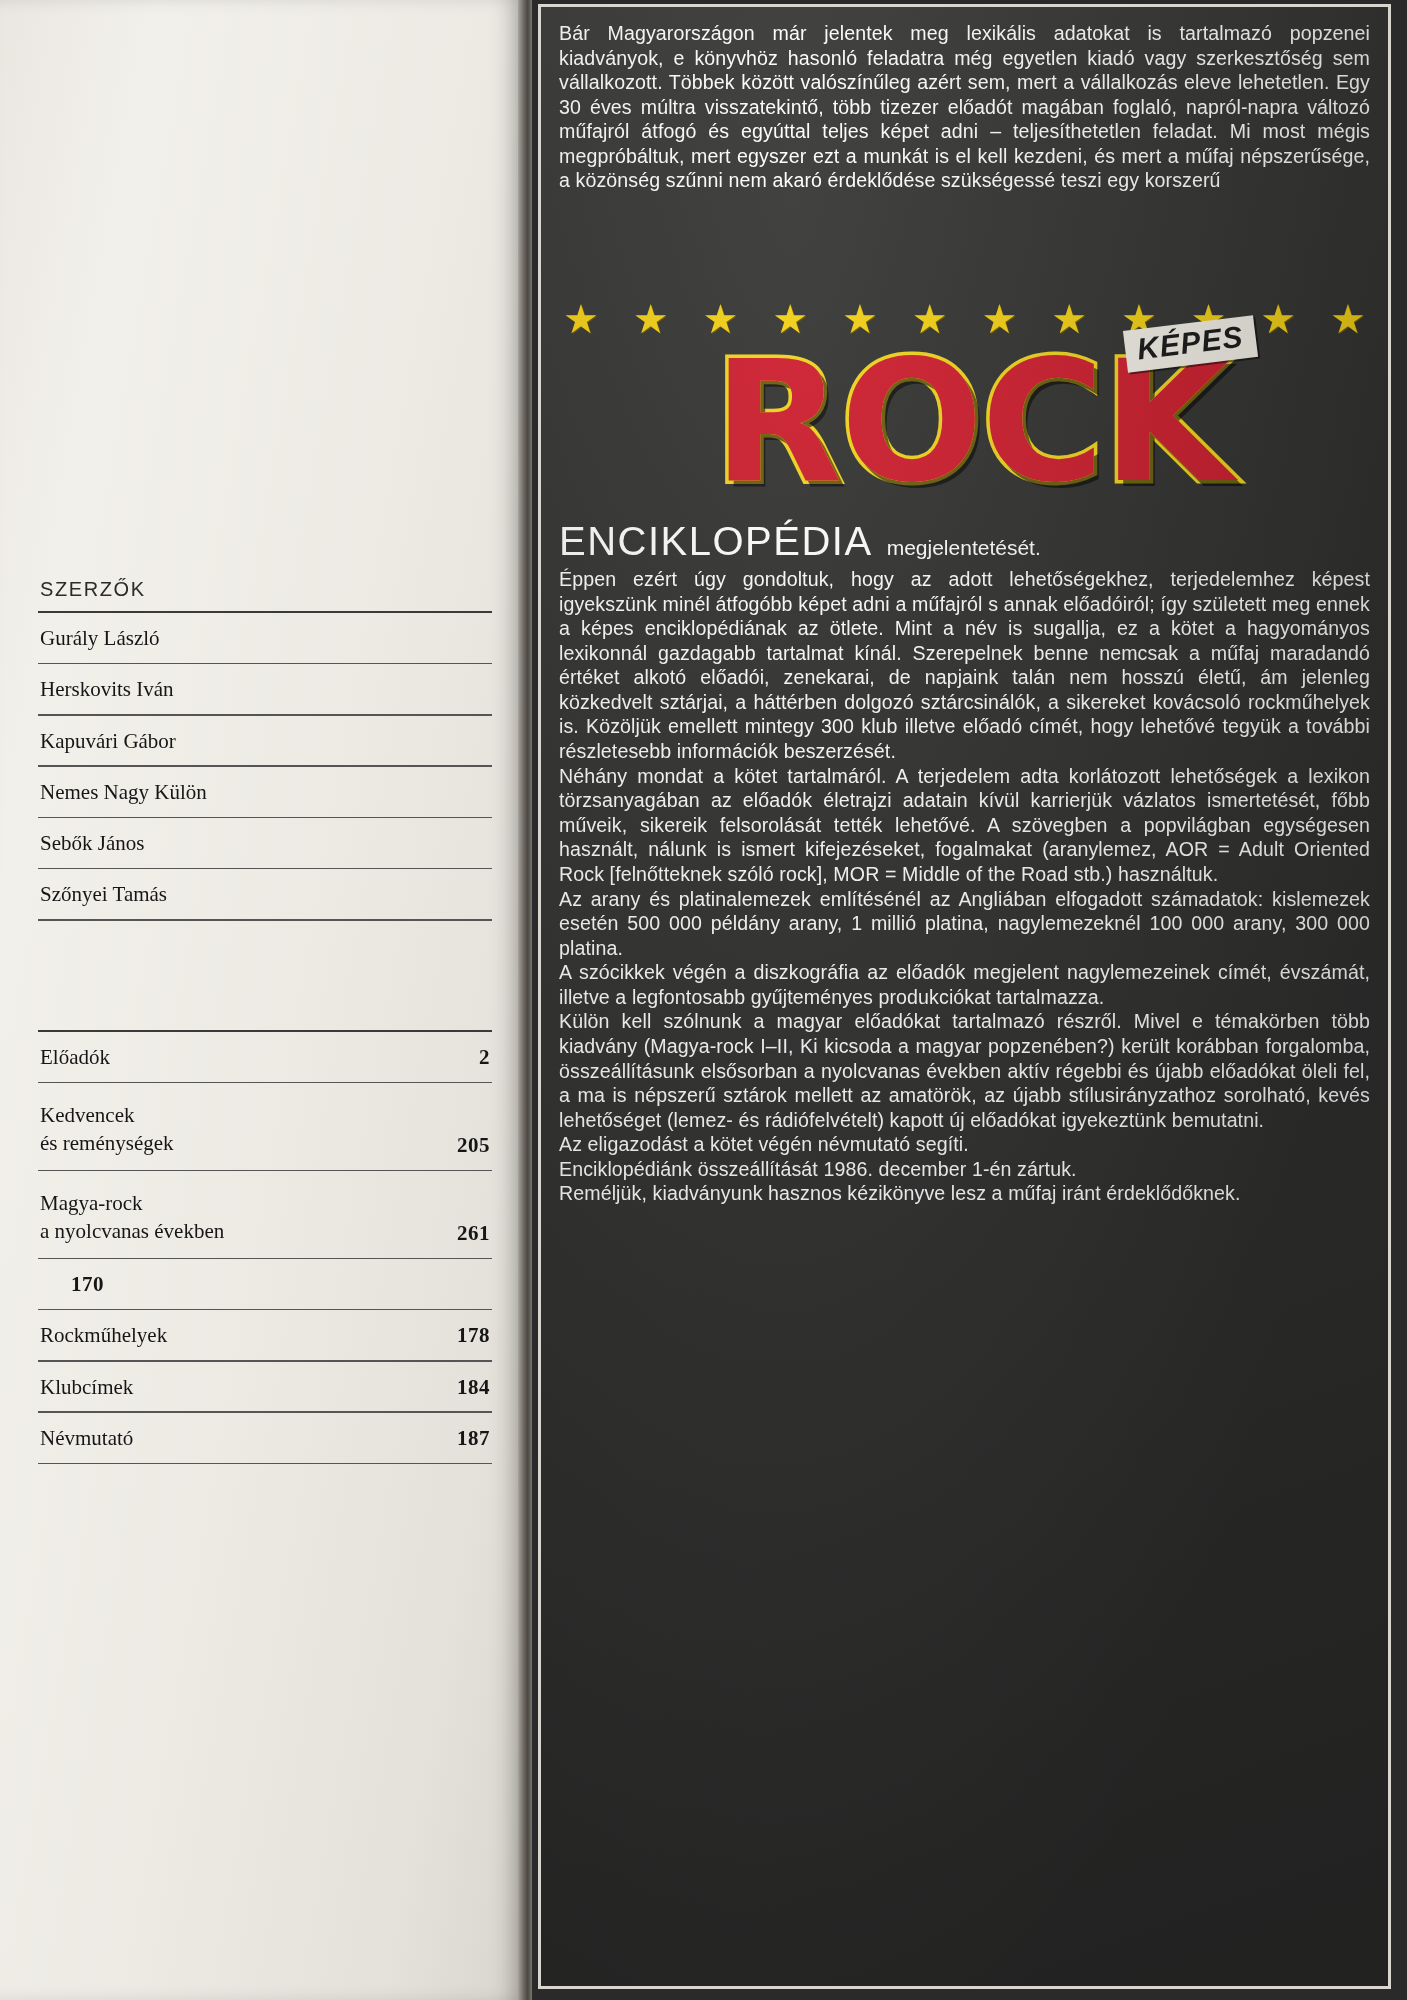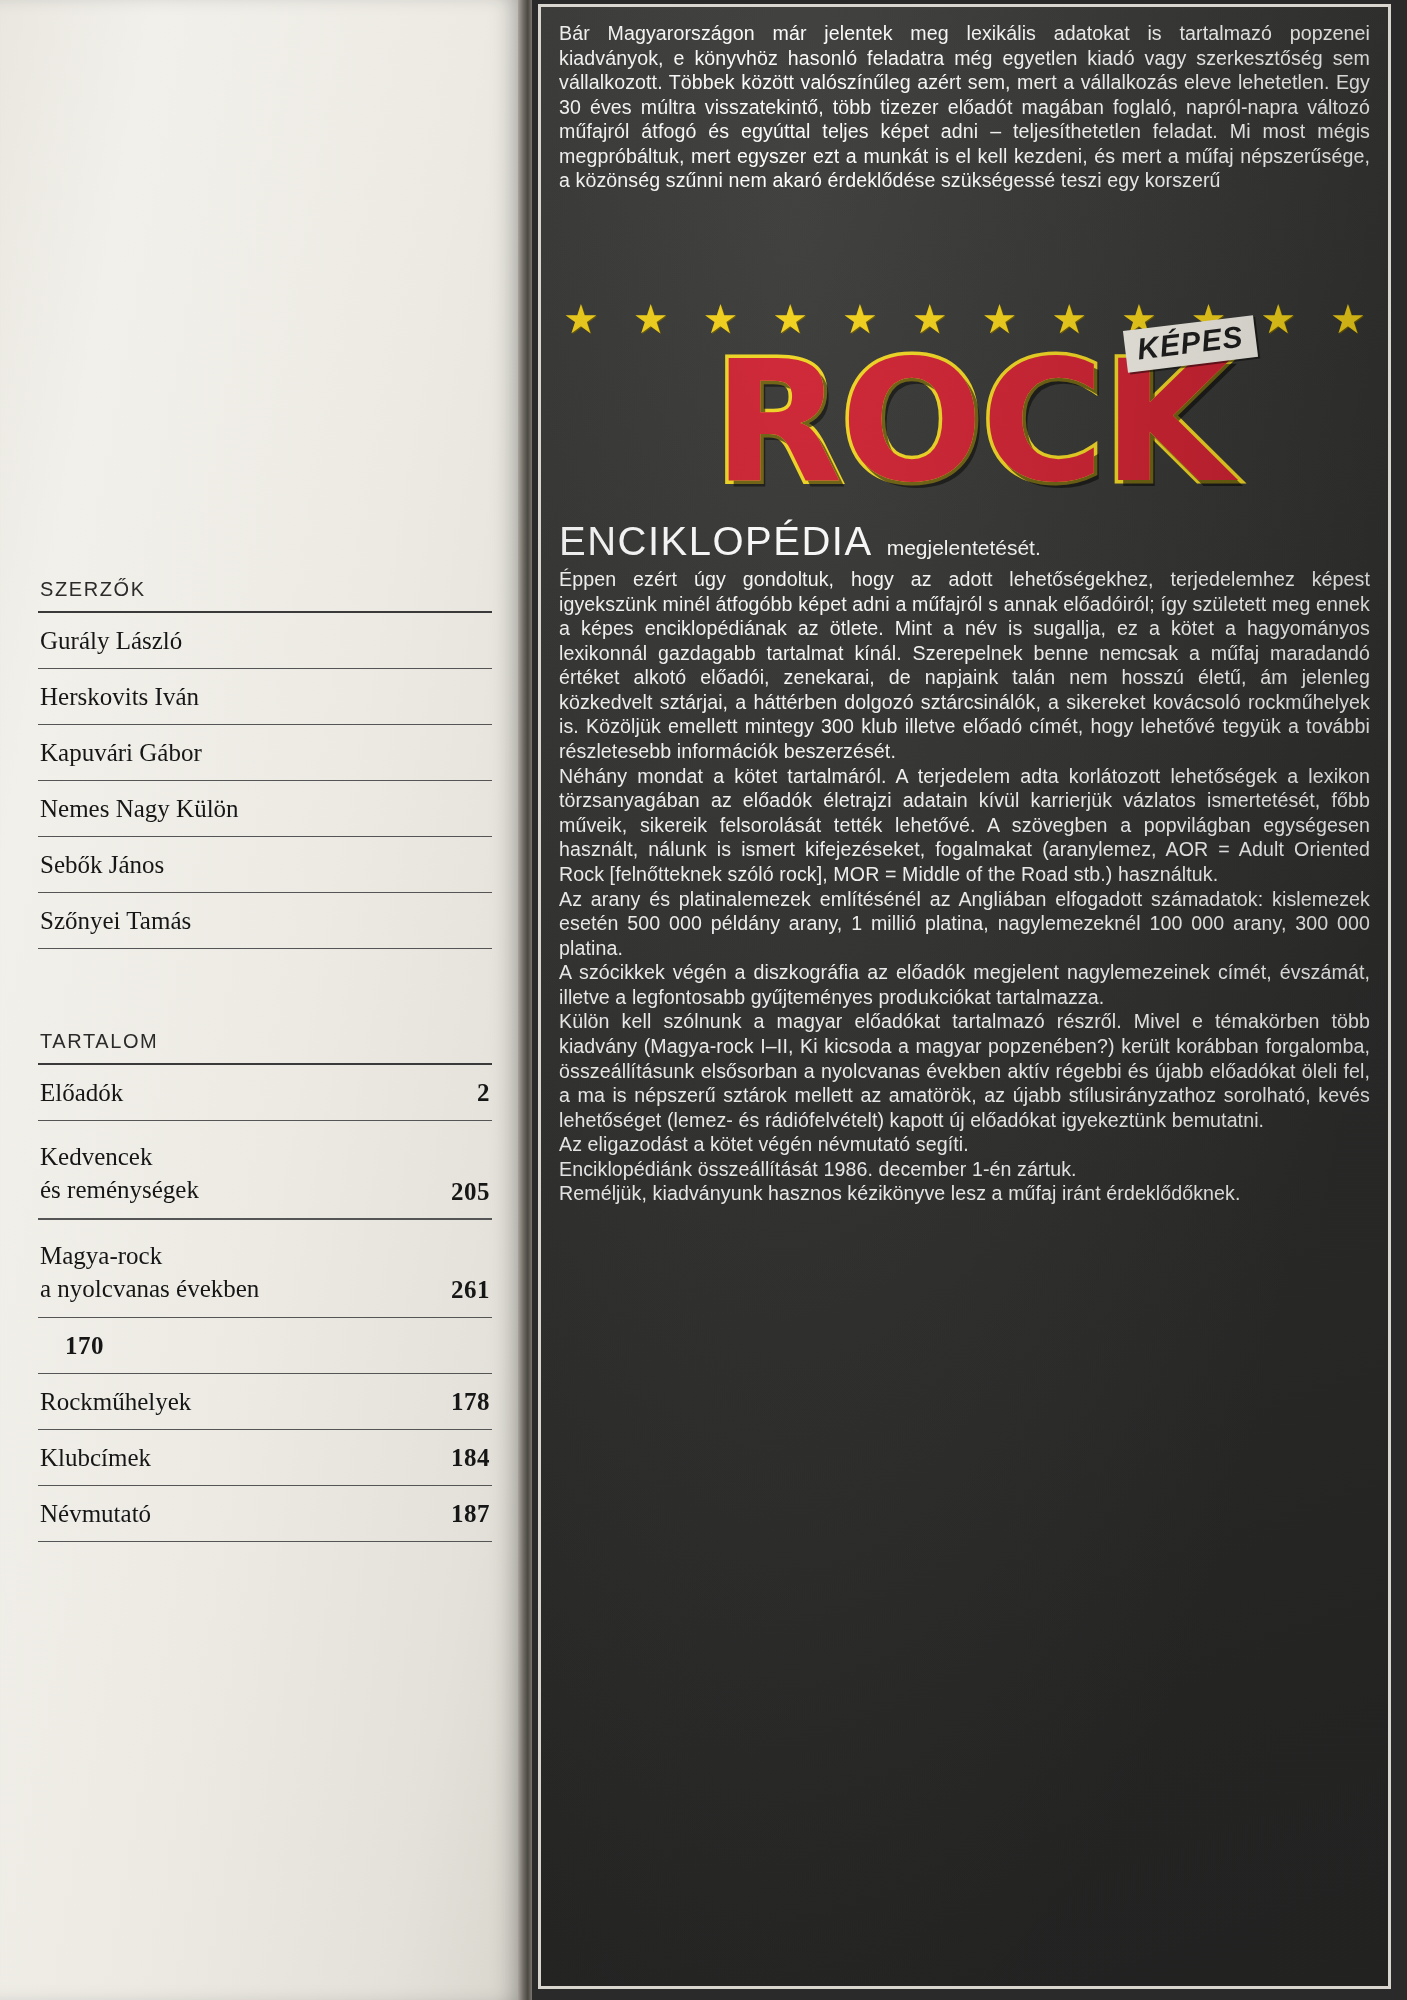--- a/index.html
+++ b/index.html
@@ -47,21 +47,21 @@
   }
   .rule {
     height: 2px;
     background: #3a3a3a;
     margin: 0;
   }
   .rule.thin { height: 1.5px; background: #555; }
 
   .serif-row {
     font-family: "Liberation Serif", serif;
-    font-size: 25px;
+    font-size: 21px;
     color: #161616;
     padding: 13px 2px 12px 2px;
     display: flex;
     justify-content: space-between;
     align-items: flex-end;
     line-height: 1.18;
   }
   .serif-row .nm { flex: 1 1 auto; padding-right: 12px; }
   .serif-row .pg {
     font-weight: bold;
@@ -245,21 +245,20 @@
         </div>
         <div class="rule thin"></div>
 
         <div class="serif-row">
           <span class="nm">Szőnyei Tamás</span>
         </div>
         <div class="rule thin"></div>
       </div>
 
       <div id="toc-block">
-        <div class="sect-label">TARTALOM</div>
         <div class="rule"></div>
 
         <div class="serif-row">
           <span class="nm">Előadók</span>
           <span class="pg">2</span>
         </div>
         <div class="rule thin"></div>
 
         <div class="serif-row">
           <span class="nm two-line" style="white-space:pre-line">Kedvencek

